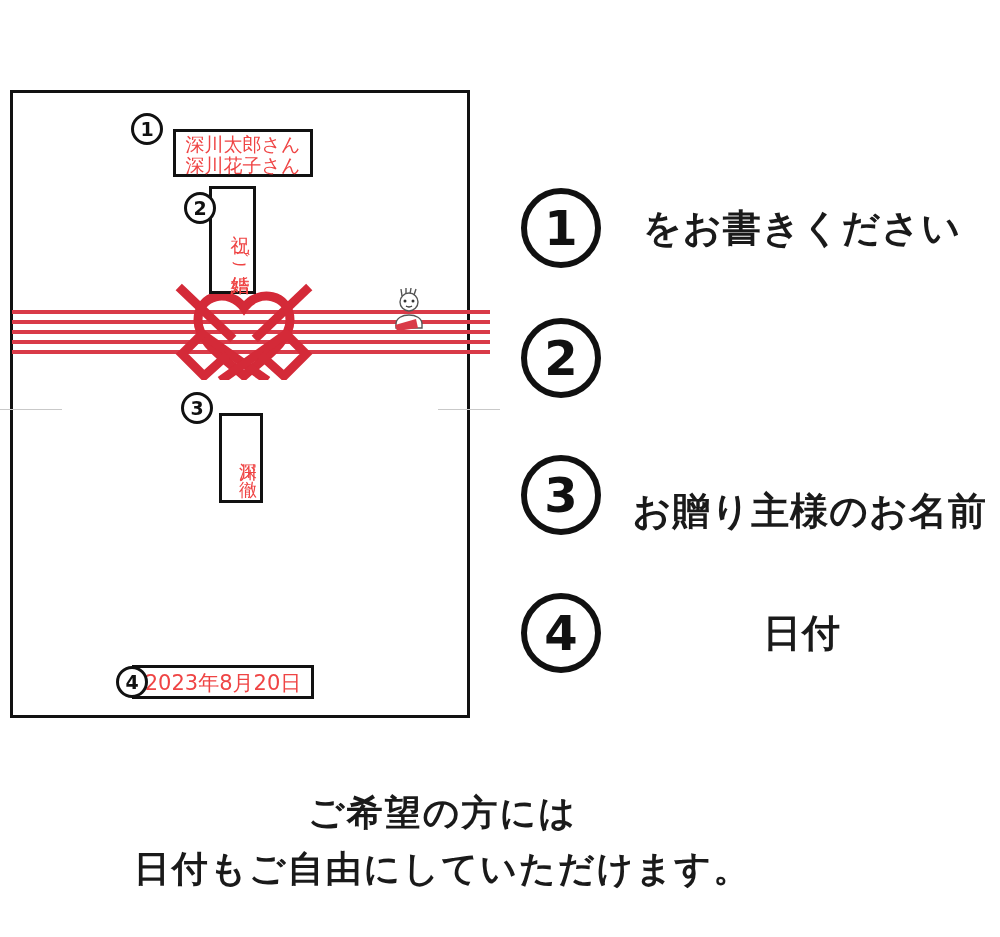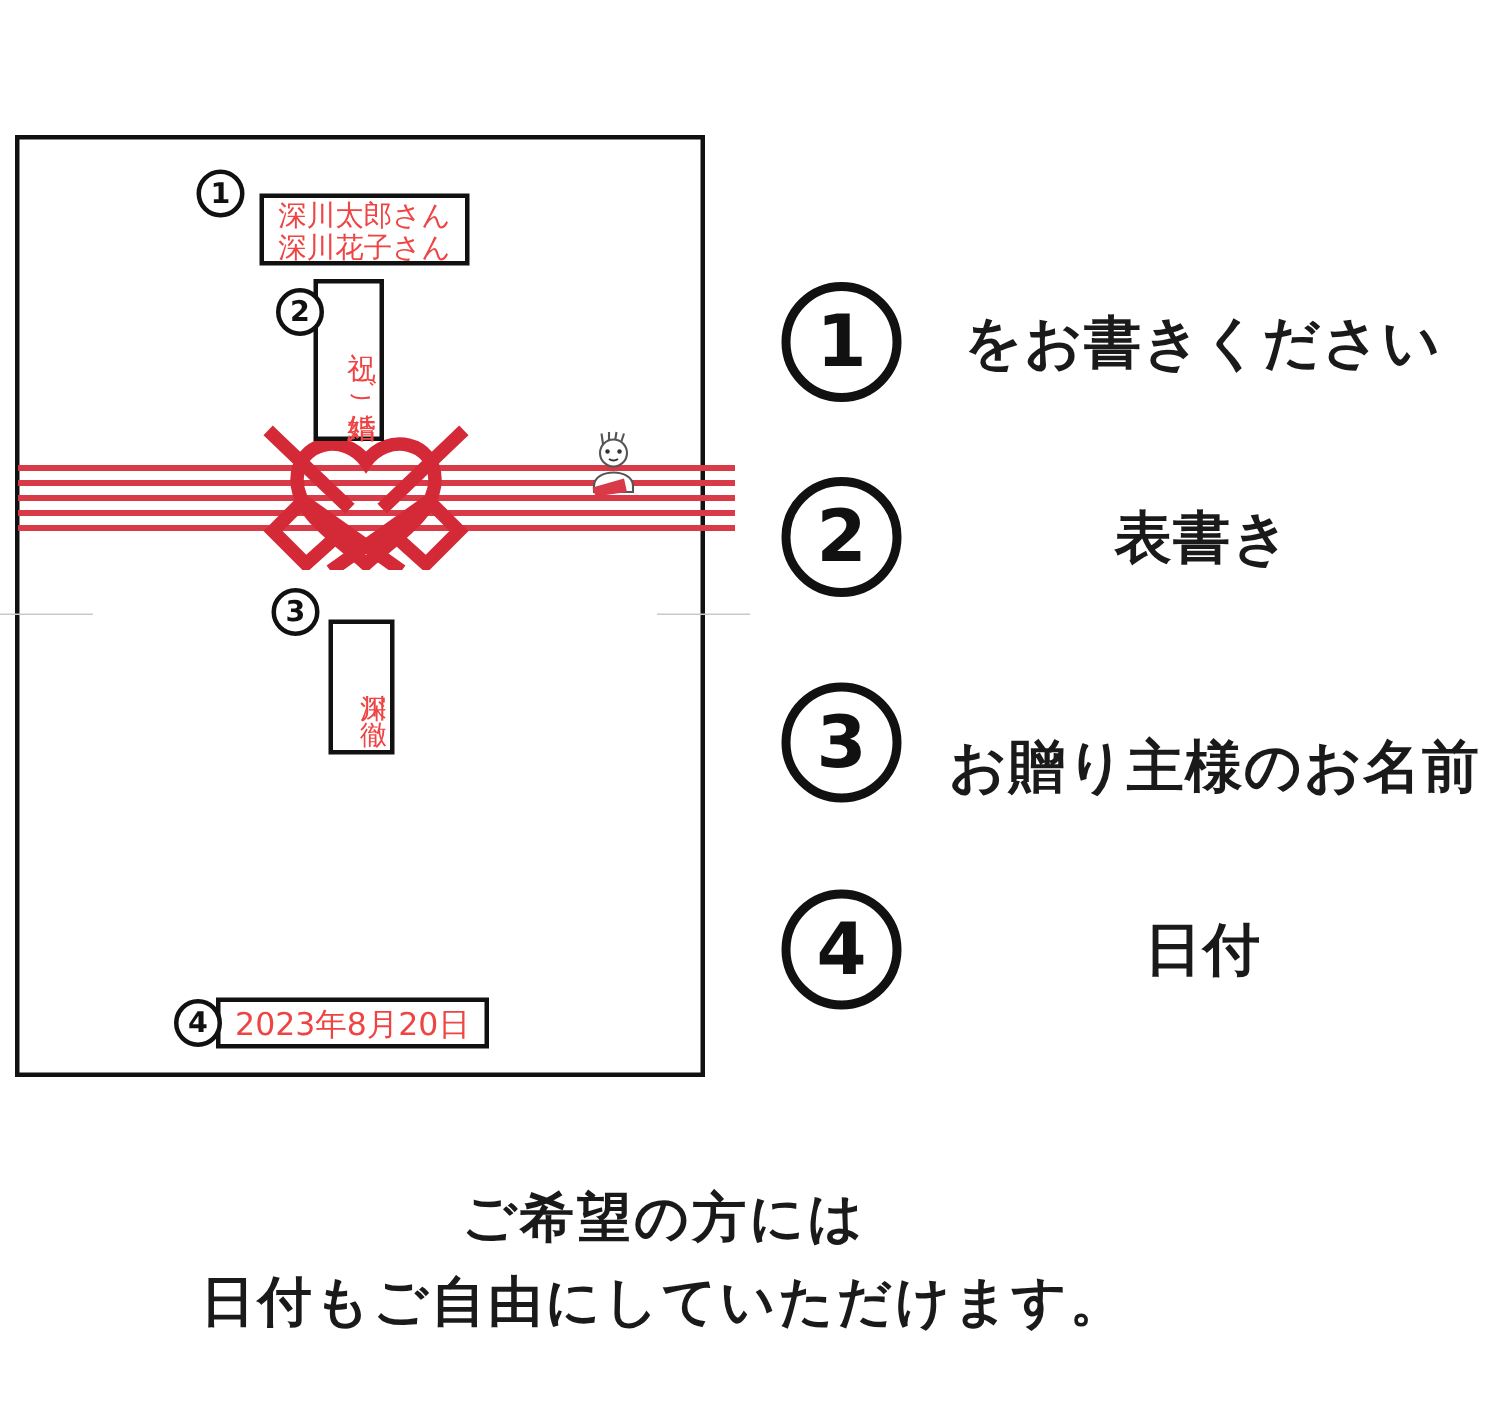--- a/index.html
+++ b/index.html
@@ -118,21 +118,21 @@
     width: 44px;
     height: 90px;
     padding: 5px 2px;
     font-size: 18px;
     writing-mode: vertical-rl;
     text-orientation: upright;
     text-align: center;
   }
 
   #date-box {
-    left: 144px;
+    left: 132px;
     top: 665px;
     width: 182px;
     height: 34px;
     font-size: 21px;
     text-align: center;
     line-height: 30px;
     white-space: nowrap;
   }
 
   
@@ -305,21 +305,20 @@
   <div class="legend-text">
     <div class="legend-title">をお書きください</div>
   </div>
 </div>
 
 <div id="legend-2" class="legend-row">
   <div class="legend-badge-slot">
     <div class="num-badge large legend-badge">2</div>
   </div>
   <div class="legend-text">
-    <div class="legend-title">表書き</div>
   </div>
 </div>
 
 <div id="legend-3" class="legend-row">
   <div class="legend-badge-slot">
     <div class="num-badge large legend-badge">3</div>
   </div>
   <div class="legend-text">
     <div class="legend-title">お贈り主様のお名前</div>
   </div>

